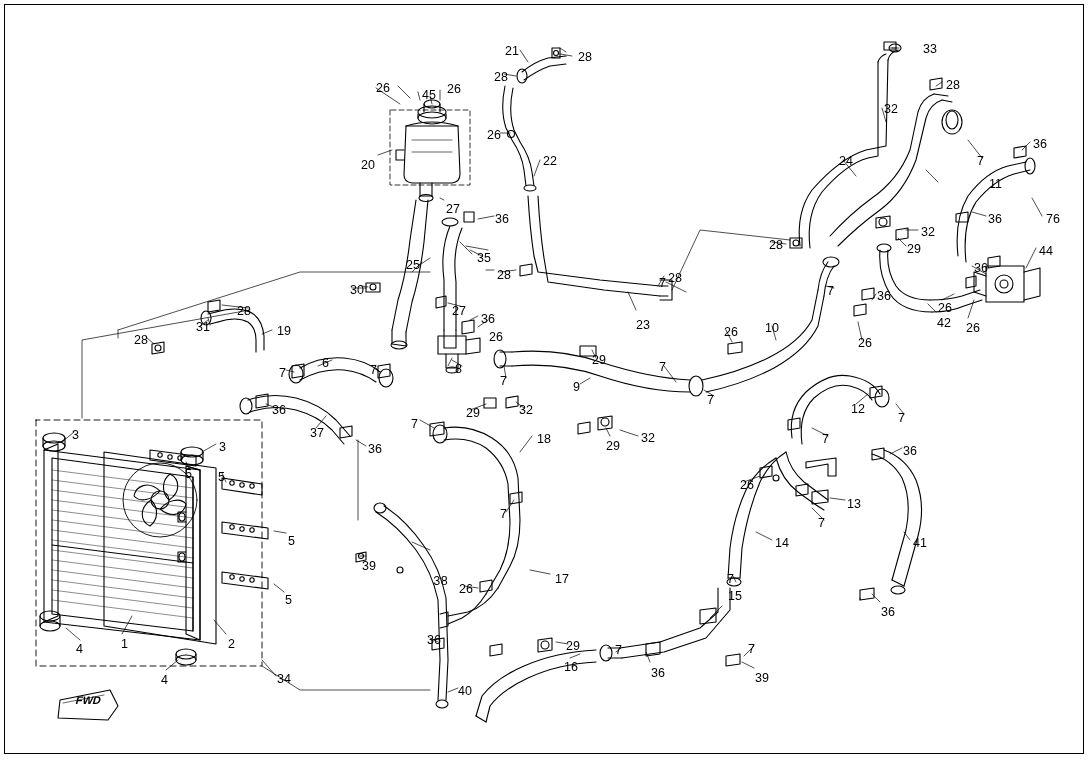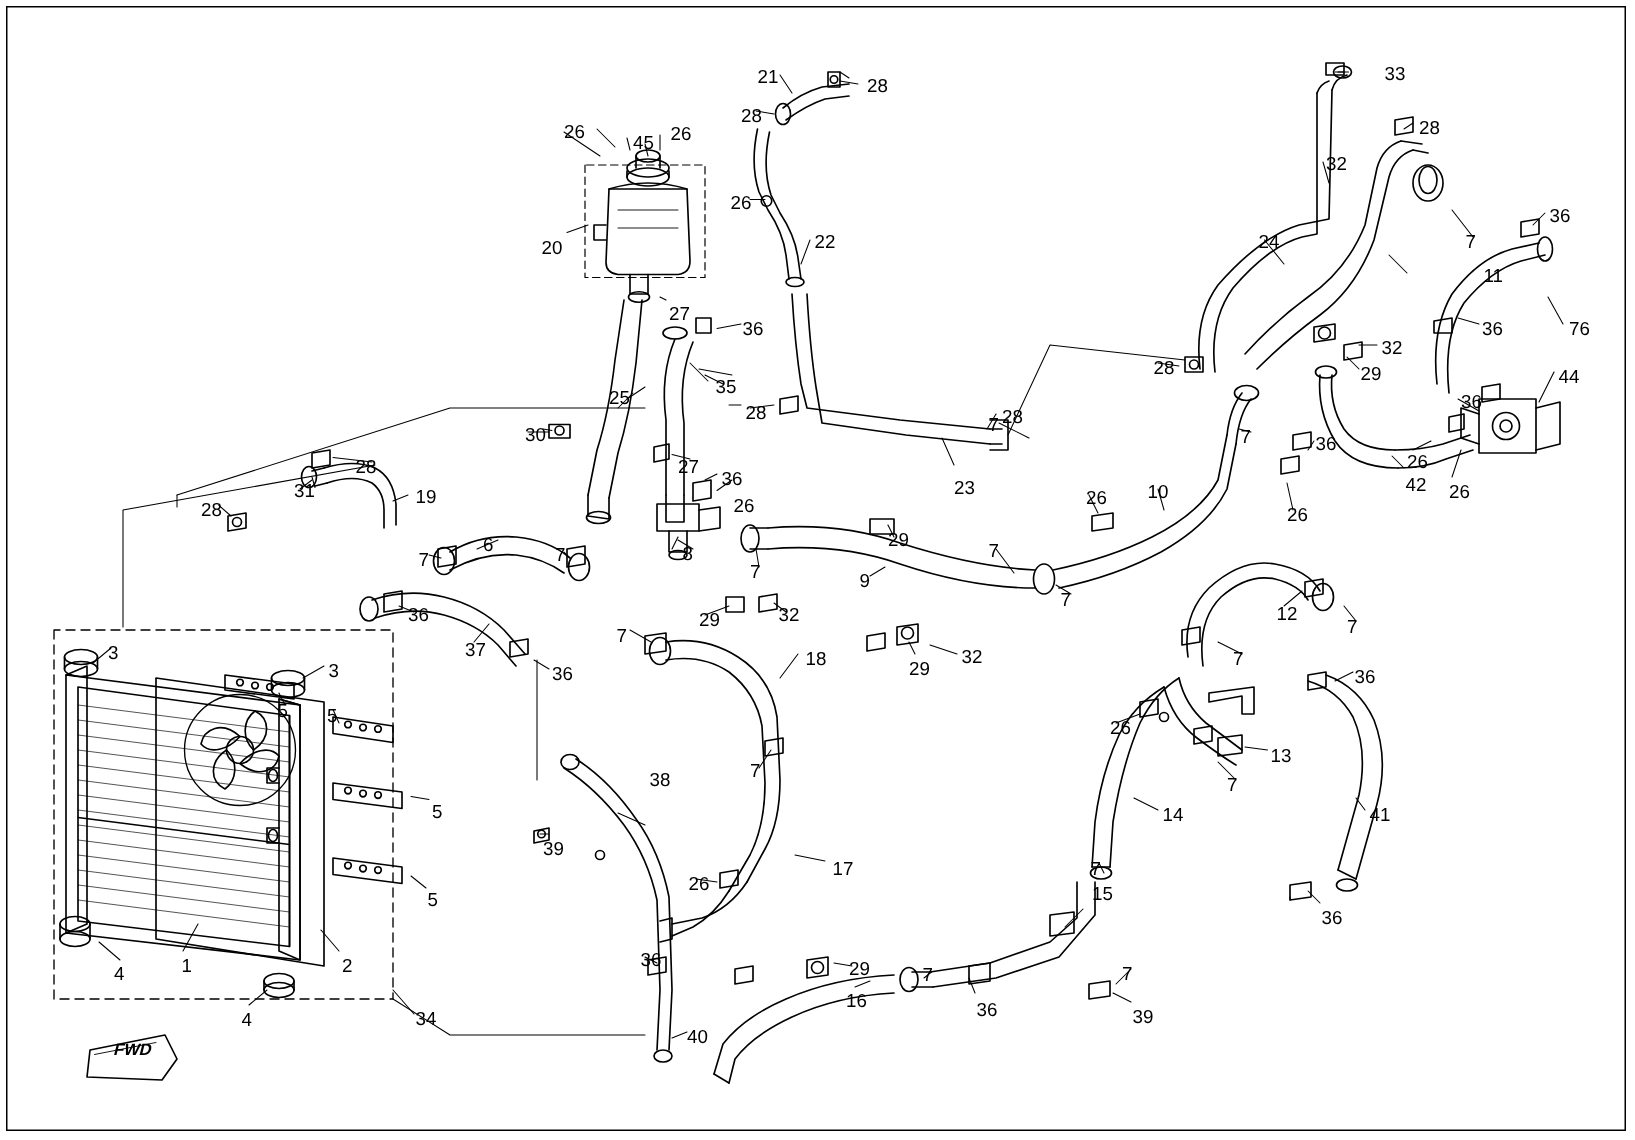--- a/index.html
+++ b/index.html
@@ -569,21 +569,21 @@
       <div class="label" style="left: 974px; top: 262px;">36</div>
       <div class="label" style="left: 877px; top: 290px;">36</div>
       <div class="label" style="left: 272px; top: 404px;">36</div>
       <div class="label" style="left: 481px; top: 313px;">36</div>
       <div class="label" style="left: 368px; top: 443px;">36</div>
       <div class="label" style="left: 903px; top: 445px;">36</div>
       <div class="label" style="left: 881px; top: 606px;">36</div>
       <div class="label" style="left: 651px; top: 667px;">36</div>
       <div class="label" style="left: 427px; top: 634px;">36</div>
       <div class="label" style="left: 310px; top: 427px;">37</div>
-      <div class="label" style="left: 433px; top: 514px;">38</div>
+      <div class="label" style="left: 433px; top: 576px; font-family: Liberation Mono, monospace;">38</div>
       <div class="label" style="left: 362px; top: 560px;">39</div>
       <div class="label" style="left: 755px; top: 672px;">39</div>
       <div class="label" style="left: 458px; top: 685px;">40</div>
       <div class="label" style="left: 913px; top: 537px;">41</div>
       <div class="label" style="left: 937px; top: 317px;">42</div>
       <div class="label" style="left: 1046px; top: 213px;">76</div>
       <div class="label" style="left: 1039px; top: 245px; text-align: center;">44</div>
       <div class="label" style="left: 422px; top: 89px;">45</div>
     </div>
 

